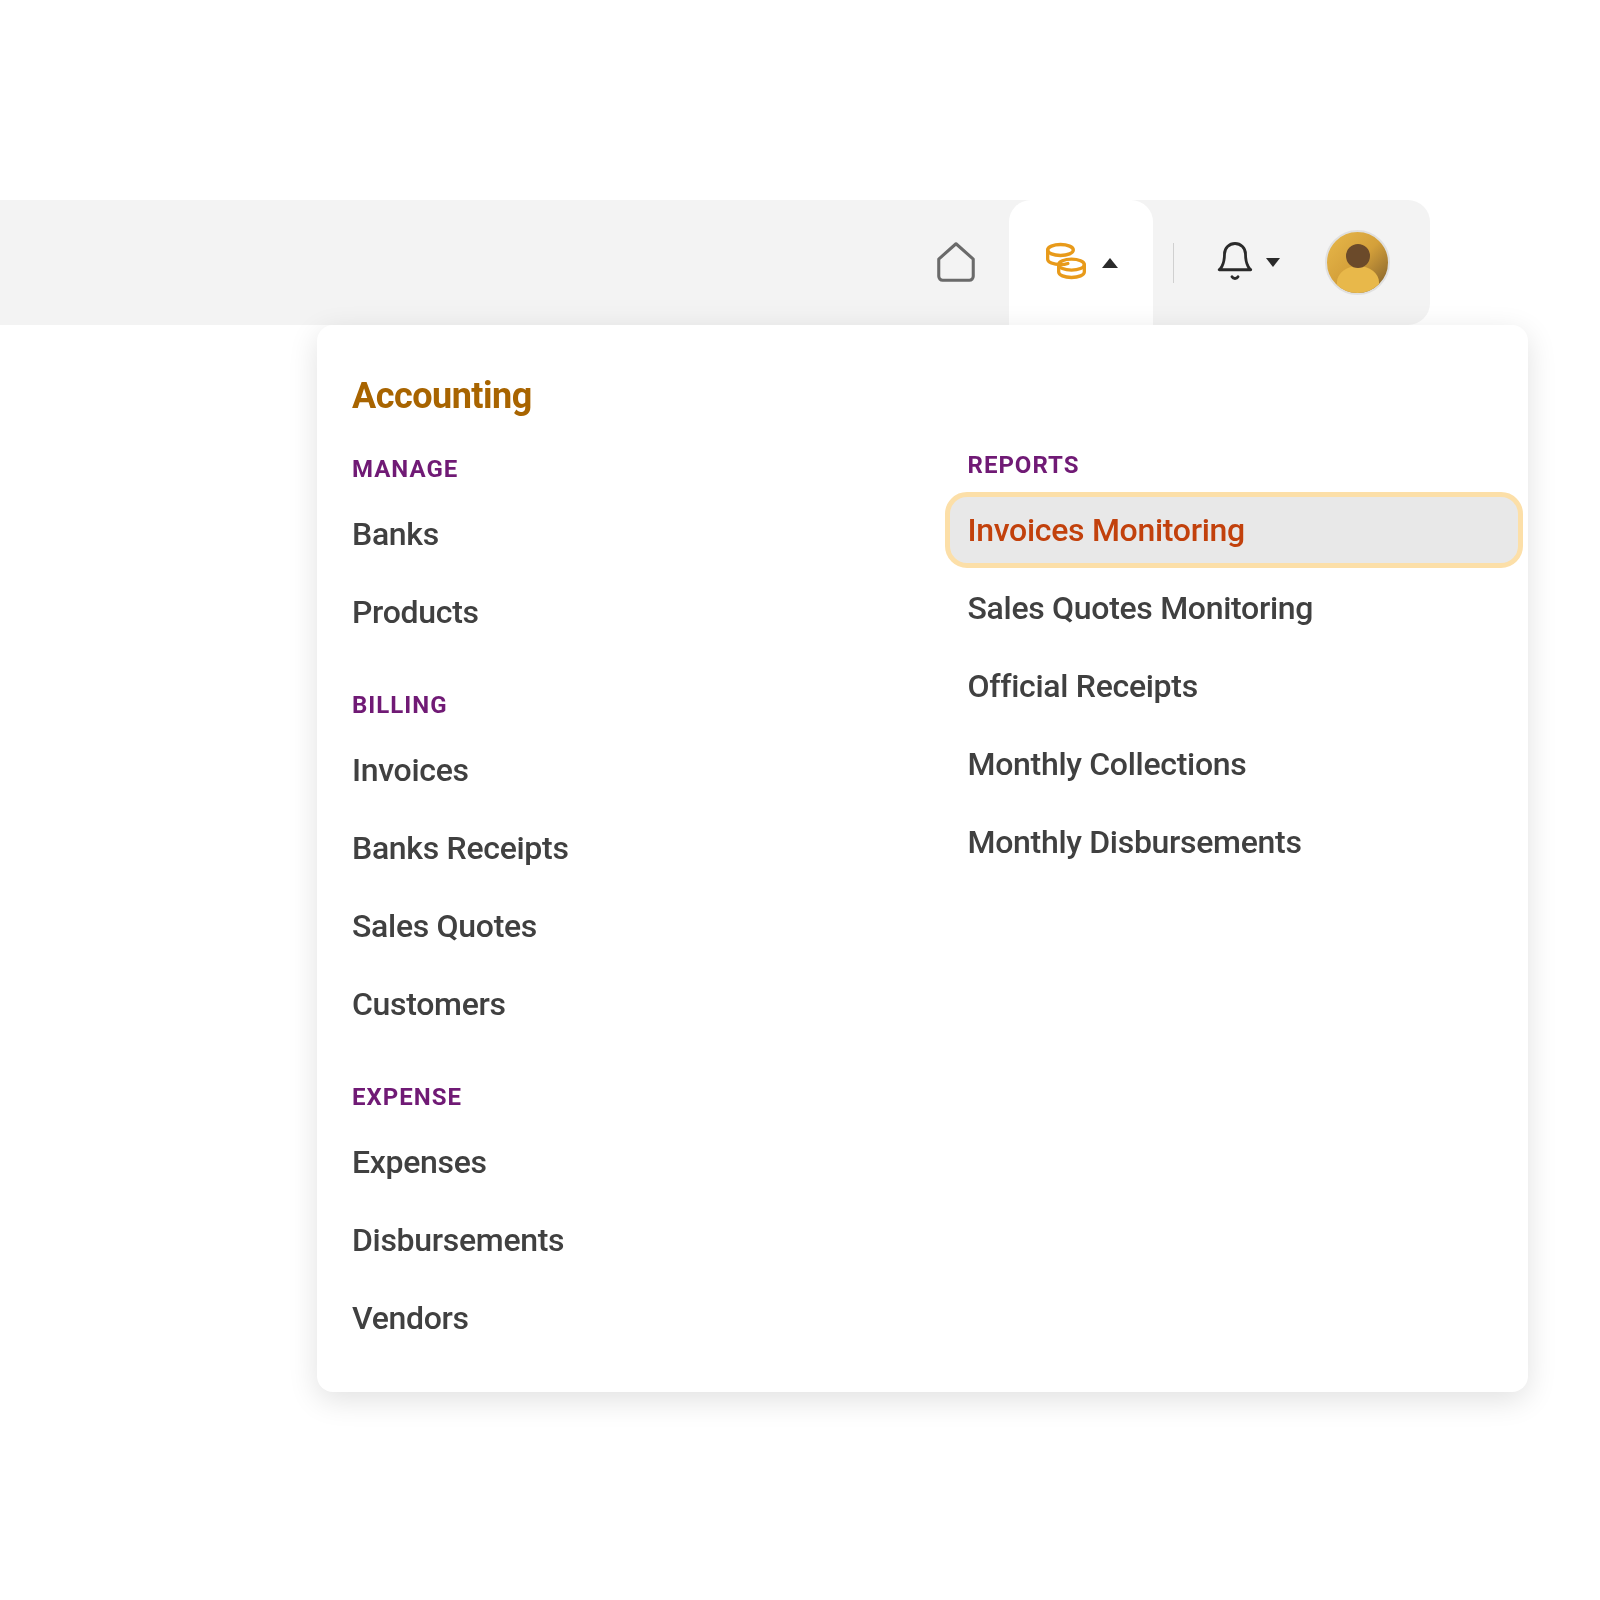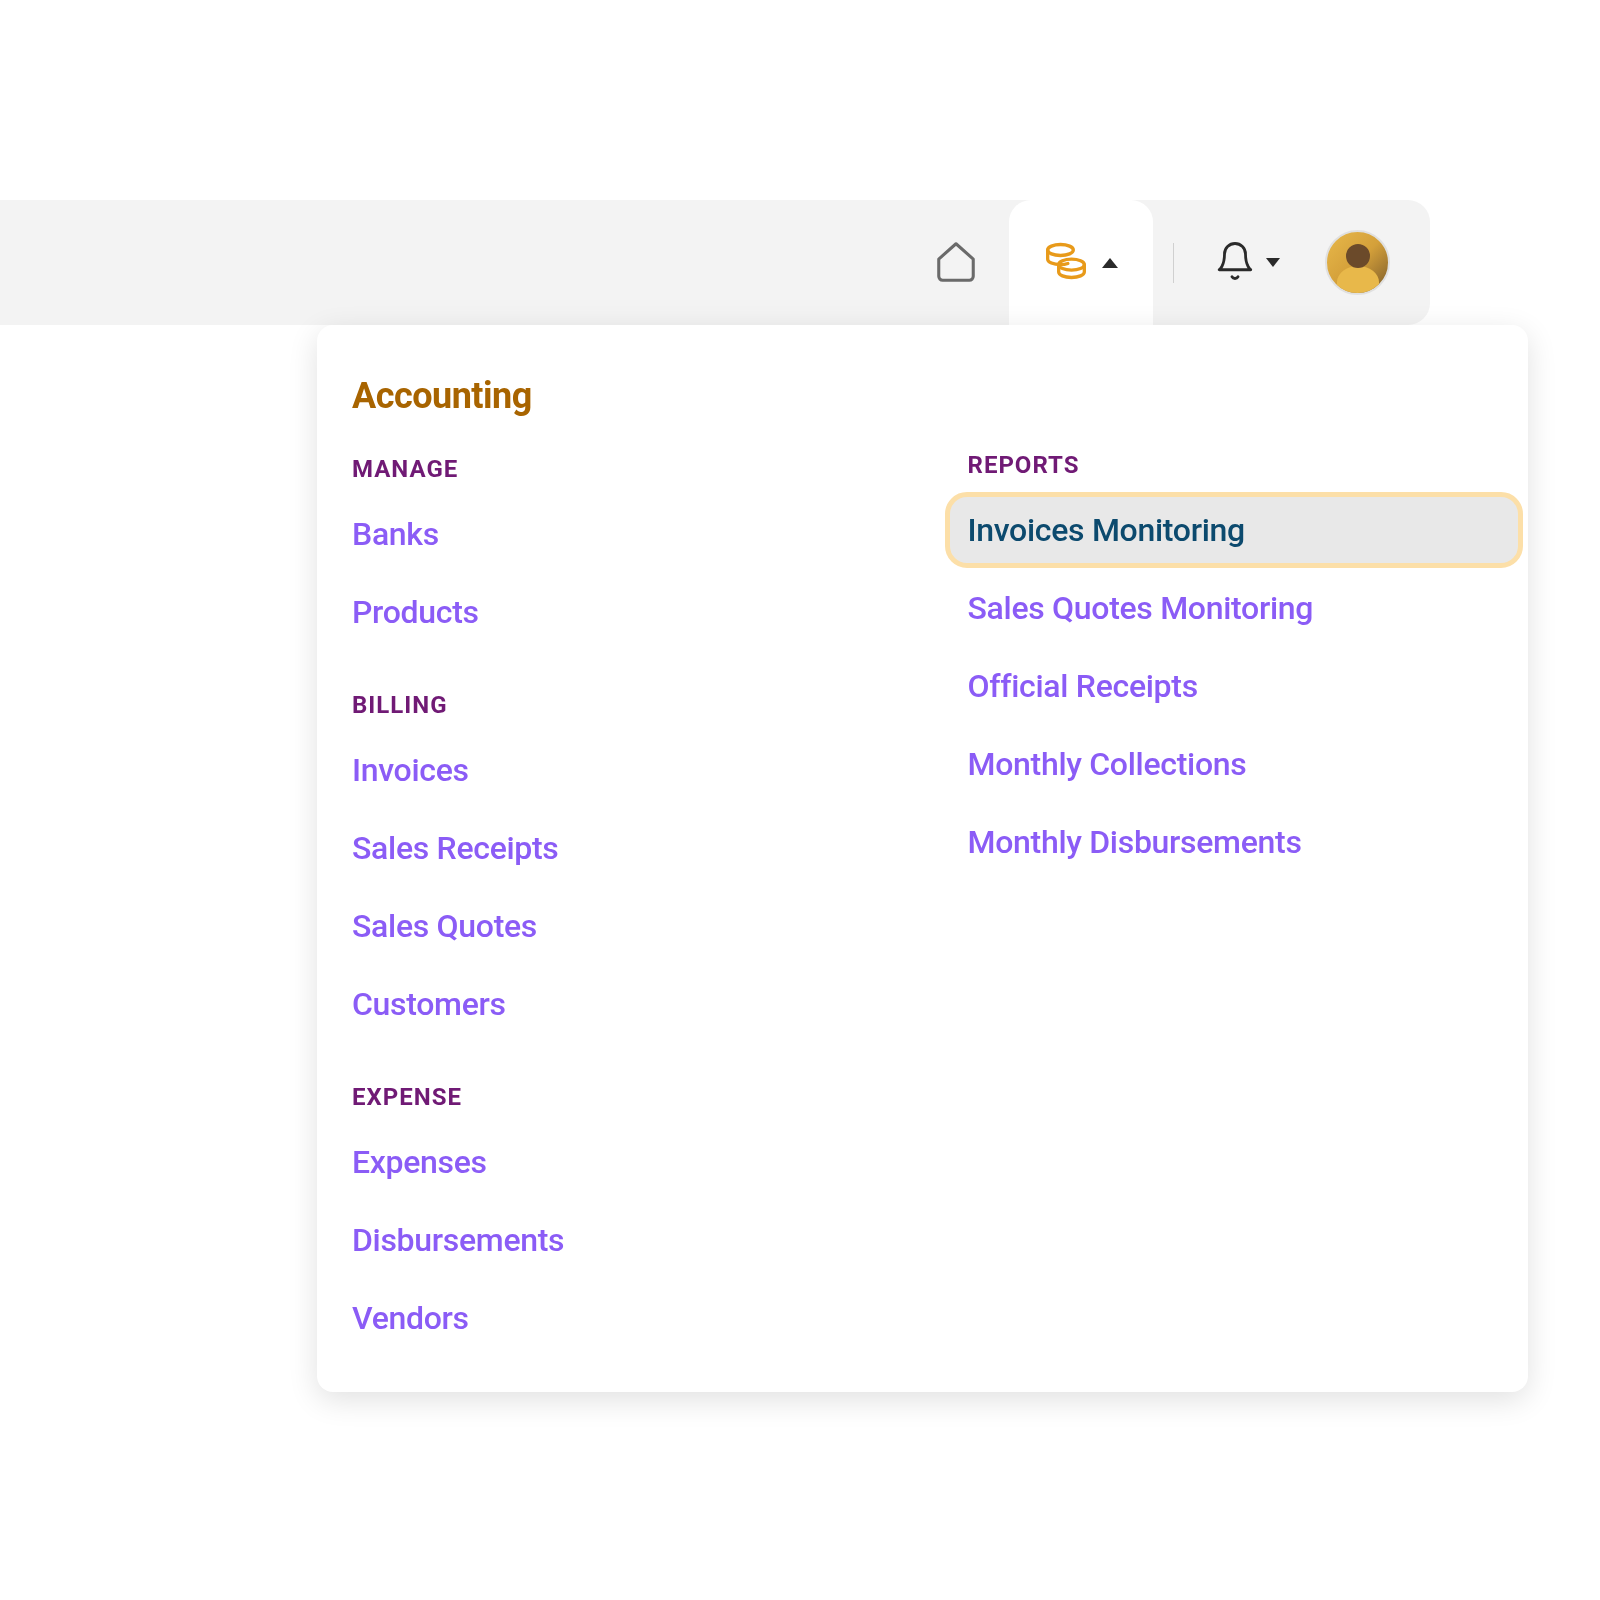--- a/index.html
+++ b/index.html
@@ -135,31 +135,31 @@
       margin-bottom: 32px;
     }
     .section-heading.first {
       margin-top: 0;
     }
     .section-heading.spaced {
       margin-top: 60px;
     }
     .menu-link {
       font-size: 32px;
-      color: #8b5cf6;
+      color: #404040;
       font-weight: 500;
       margin-bottom: 40px;
       cursor: pointer;
       letter-spacing: -0.3px;
     }
     .menu-link:last-child {
       margin-bottom: 0;
     }
     .menu-link.active {
-      color: #0c4a6e;
+      color: #c2410c;
       background: #e8e8e8;
       border: 5px solid #fcdfa8;
       border-radius: 22px;
       padding: 14px 11px 14px 18px;
       margin-left: -23px;
       margin-right: -30px;
       margin-top: -19px;
       margin-bottom: 21px;
     }
     .col-right {
@@ -204,21 +204,21 @@
 <div class="dropdown">
   <div class="dropdown-col">
     <div class="dropdown-title">Accounting</div>
 
     <div class="section-heading first">MANAGE</div>
     <div class="menu-link">Banks</div>
     <div class="menu-link">Products</div>
 
     <div class="section-heading spaced">BILLING</div>
     <div class="menu-link">Invoices</div>
-    <div class="menu-link">Sales Receipts</div>
+    <div class="menu-link">Banks Receipts</div>
     <div class="menu-link">Sales Quotes</div>
     <div class="menu-link">Customers</div>
 
     <div class="section-heading spaced">EXPENSE</div>
     <div class="menu-link">Expenses</div>
     <div class="menu-link">Disbursements</div>
     <div class="menu-link">Vendors</div>
   </div>
 
   <div class="dropdown-col col-right">

